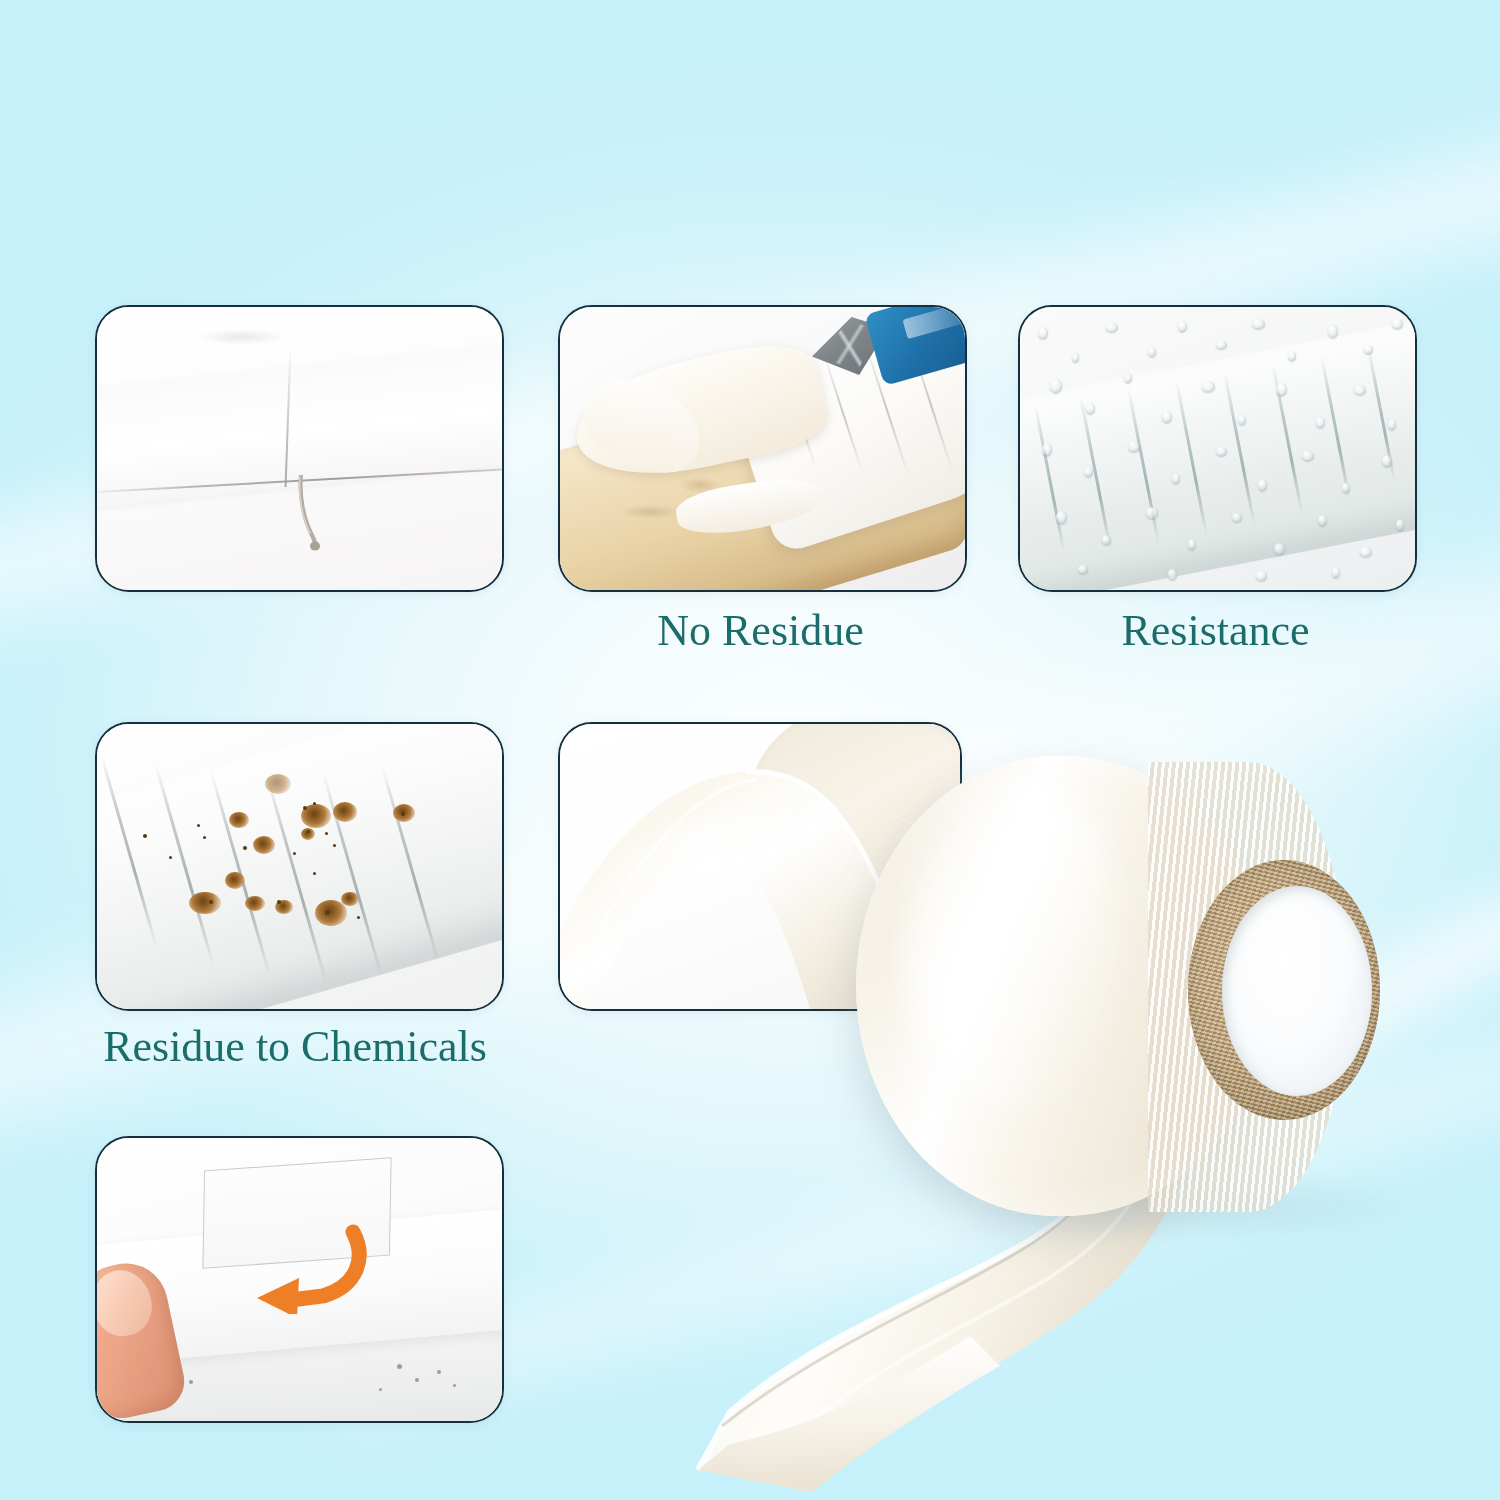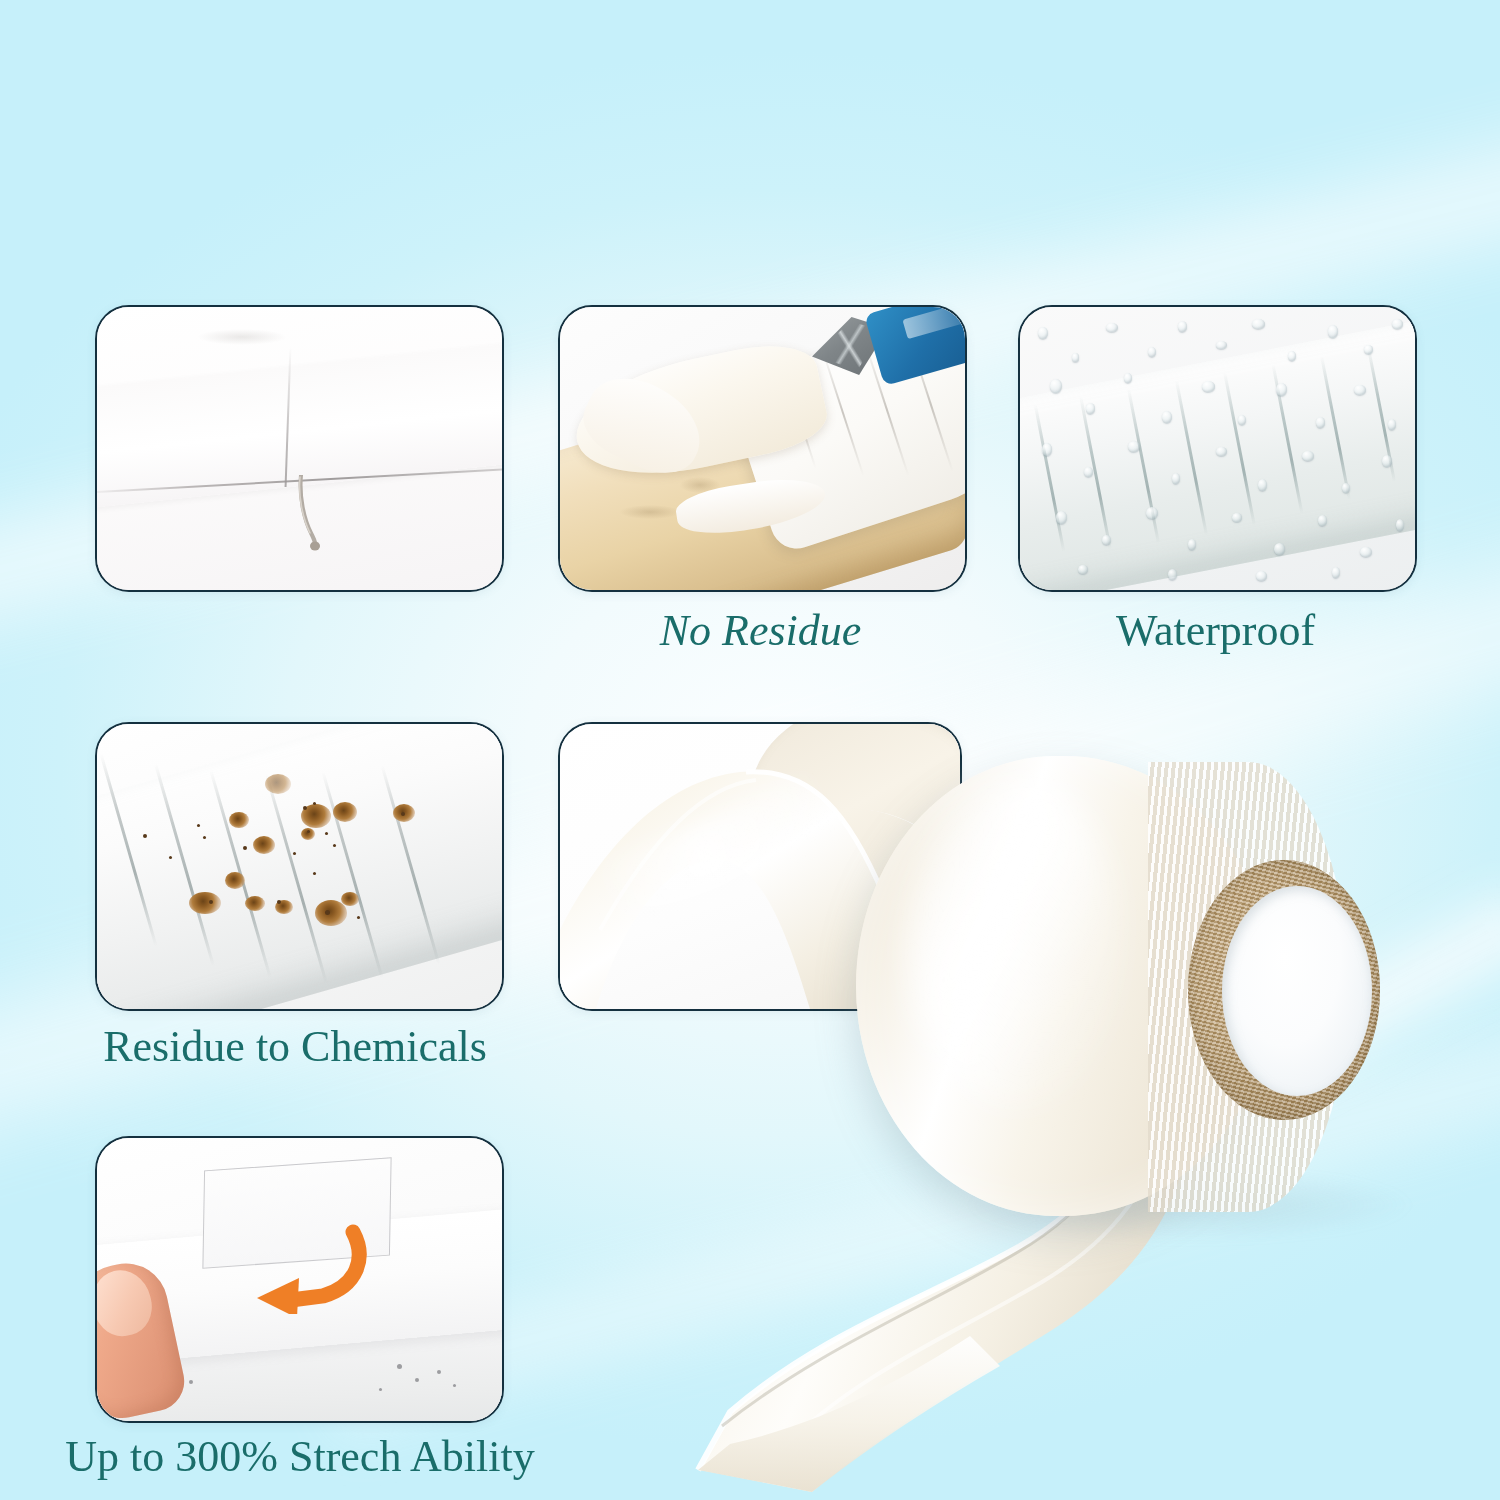--- a/index.html
+++ b/index.html
@@ -444,21 +444,21 @@
       <div class="rib" style="left:370px; top:28px; height:140px; transform:rotate(-18deg);"></div>
       <div class="flap"></div>
       <div class="flap2"></div>
       <div class="under-lip"></div>
       <div class="blade"></div>
       <div class="blade-x"></div>
       <div class="handle"></div>
       <div class="handle-lbl"></div>
     </div>
   </div>
-  <div class="caption" style="left:558px; top:598px; width:405px; text-align:center;font-style:italic;">No Residue</div>
+  <div class="caption" style="left:558px; top:598px; width:405px; text-align:center;">No Residue</div>
 
   <div class="card" style="left:1018px; top:305px; width:395px; height:283px;">
     <div class="photo p3">
       <div class="tube"></div>
       <div class="coil" style="left:28px; top:96px; height:150px; transform:rotate(-11deg);"></div>
       <div class="coil" style="left:74px; top:88px; height:156px; transform:rotate(-11deg);"></div>
       <div class="coil" style="left:122px; top:80px; height:158px; transform:rotate(-11deg);"></div>
       <div class="coil" style="left:170px; top:72px; height:158px; transform:rotate(-11deg);"></div>
       <div class="coil" style="left:218px; top:64px; height:156px; transform:rotate(-11deg);"></div>
       <div class="coil" style="left:266px; top:56px; height:152px; transform:rotate(-11deg);"></div>
@@ -503,21 +503,21 @@
       <div class="drop" style="left:254px; top:236px; width:11px; height:12px;"></div>
       <div class="drop" style="left:298px; top:208px; width:9px;  height:11px;"></div>
       <div class="drop" style="left:340px; top:240px; width:12px; height:10px;"></div>
       <div class="drop" style="left:376px; top:212px; width:8px;  height:12px;"></div>
       <div class="drop" style="left:58px;  top:258px; width:10px; height:9px;"></div>
       <div class="drop" style="left:148px; top:262px; width:9px;  height:11px;"></div>
       <div class="drop" style="left:236px; top:264px; width:11px; height:10px;"></div>
       <div class="drop" style="left:312px; top:260px; width:8px;  height:11px;"></div>
     </div>
   </div>
-  <div class="caption" style="left:1018px; top:598px; width:395px; text-align:center;">Waterproof</div>
+  <div class="caption" style="left:1018px; top:598px; width:395px; text-align:center;">Resistance</div>
 
   <div class="card" style="left:95px; top:722px; width:405px; height:285px;">
     <div class="photo p4">
       <div class="tube"></div>
       <div class="coil" style="left:30px;  top:26px;  height:200px; transform:rotate(-16deg);"></div>
       <div class="coil" style="left:86px;  top:36px;  height:210px; transform:rotate(-16deg);"></div>
       <div class="coil" style="left:142px; top:42px;  height:216px; transform:rotate(-16deg);"></div>
       <div class="coil" style="left:198px; top:46px;  height:218px; transform:rotate(-16deg);"></div>
       <div class="coil" style="left:254px; top:44px;  height:214px; transform:rotate(-16deg);"></div>
       <div class="coil" style="left:312px; top:38px;  height:206px; transform:rotate(-16deg);"></div>
@@ -597,21 +597,20 @@
       <div class="dust" style="left:356px; top:246px; width:3px; height:3px;"></div>
       <div class="dust" style="left:282px; top:250px; width:3px; height:3px;"></div>
       <div class="arrow">
         <svg width="130" height="90" viewBox="0 0 130 90">
           <path d="M 108 8 C 122 34, 112 62, 78 72 L 46 76" stroke="#ef7f26" stroke-width="15" fill="none" stroke-linecap="round"></path>
           <polygon points="12,74 54,54 52,94" fill="#ef7f26"></polygon>
         </svg>
       </div>
     </div>
   </div>
-  <div class="caption" style="left:0px; top:1424px; width:600px; text-align:center;">Up to 300% Strech Ability</div>
 
   <div id="roll-group">
 
     <div class="ribbon">
       <svg width="560" height="470" viewBox="0 0 560 470">
         <defs>
           <linearGradient id="ribGrad" x1="0" y1="0" x2="1" y2="0.4">
             <stop offset="0%" stop-color="#ece5d6"></stop>
             <stop offset="18%" stop-color="#f8f4ea"></stop>
             <stop offset="44%" stop-color="#fefdfa"></stop>

